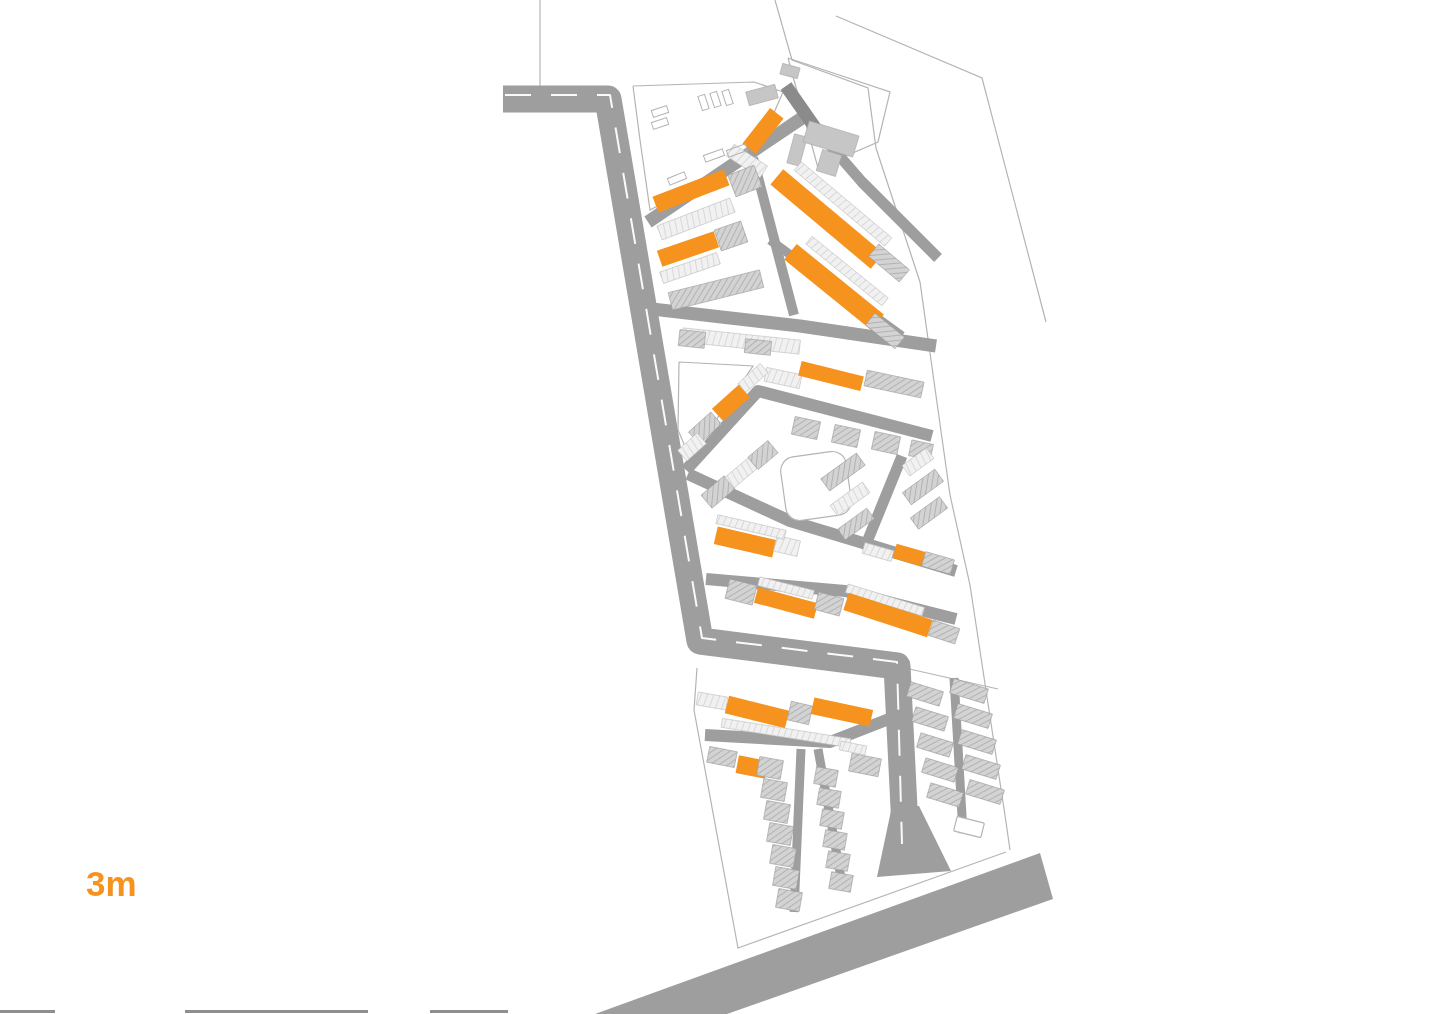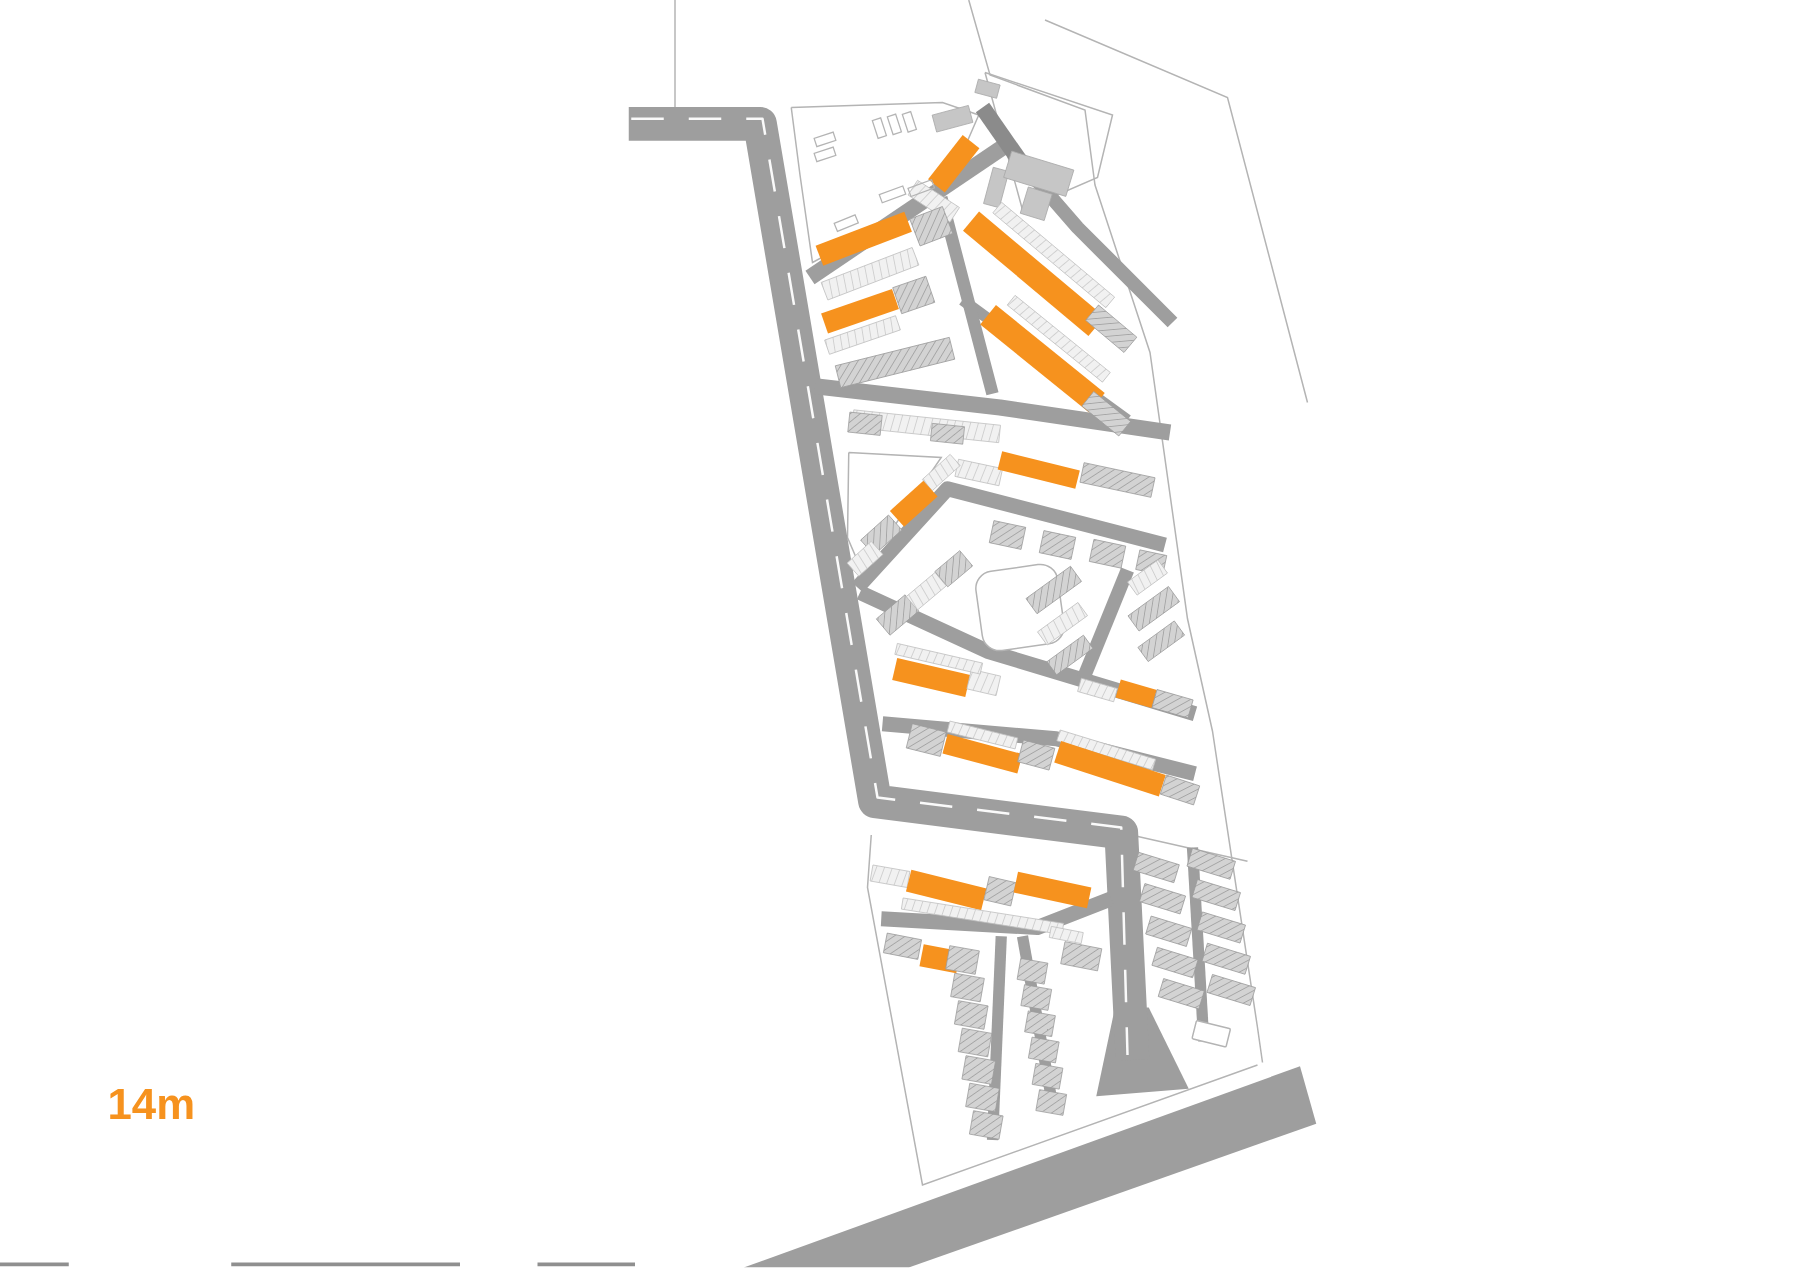--- a/index.html
+++ b/index.html
@@ -166,14 +166,14 @@
         <rect x="704" y="152" width="20" height="7" transform="rotate(-20 714 155.5)" fill="none" stroke="#B4B4B4" stroke-width="1"></rect>
         <rect x="727" y="147" width="20" height="7" transform="rotate(-20 737 150.5)" fill="none" stroke="#B4B4B4" stroke-width="1"></rect>
         <rect x="668" y="175" width="18" height="7" transform="rotate(-22 677 178.5)" fill="none" stroke="#B4B4B4" stroke-width="1"></rect>
       </g>
     <g id="layer-marks">
         <rect x="0" y="1010" width="55" height="3" fill="#8F8F8F"></rect>
         <rect x="185" y="1010" width="183" height="3" fill="#8F8F8F"></rect>
         <rect x="430" y="1010" width="78" height="3" fill="#8F8F8F"></rect>
       </g>
   </svg>
-  <div class="plan-label" style="color: rgb(246, 146, 30);">14m</div>
+  <div class="plan-label" style="color: rgb(246, 146, 30);">3m</div>
 </div>
 
 </body></html>

